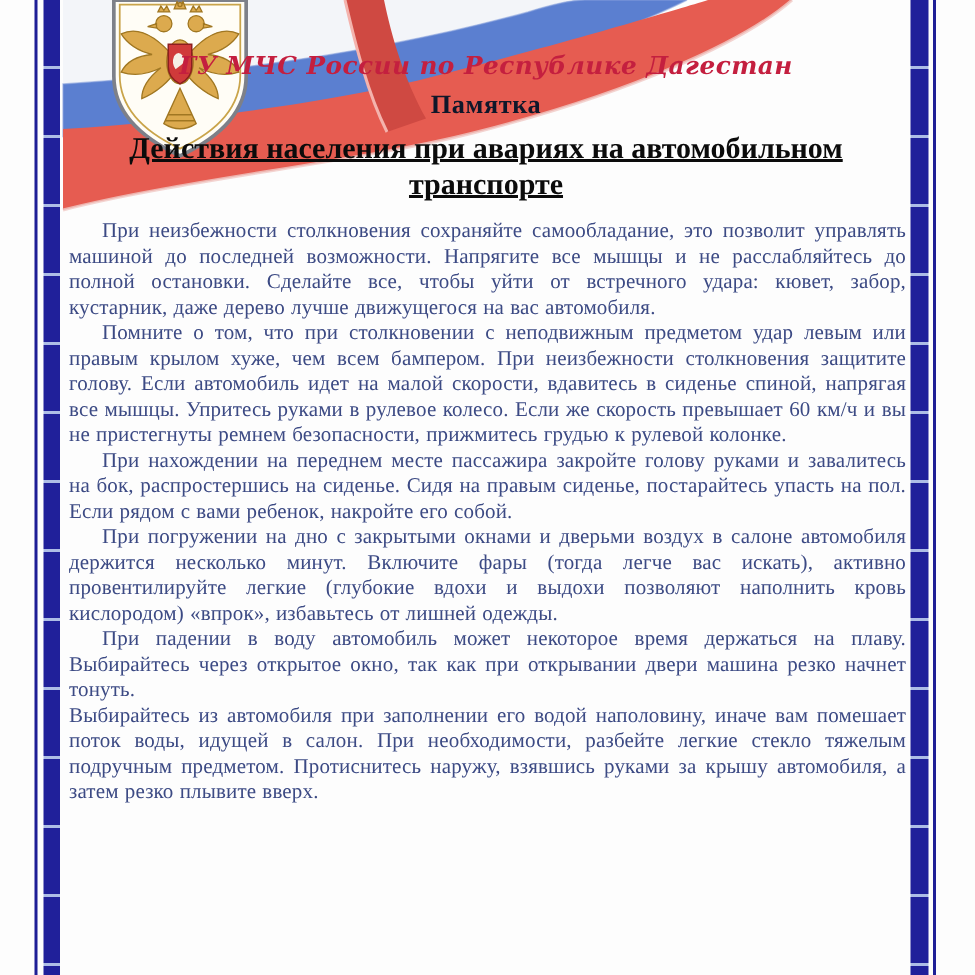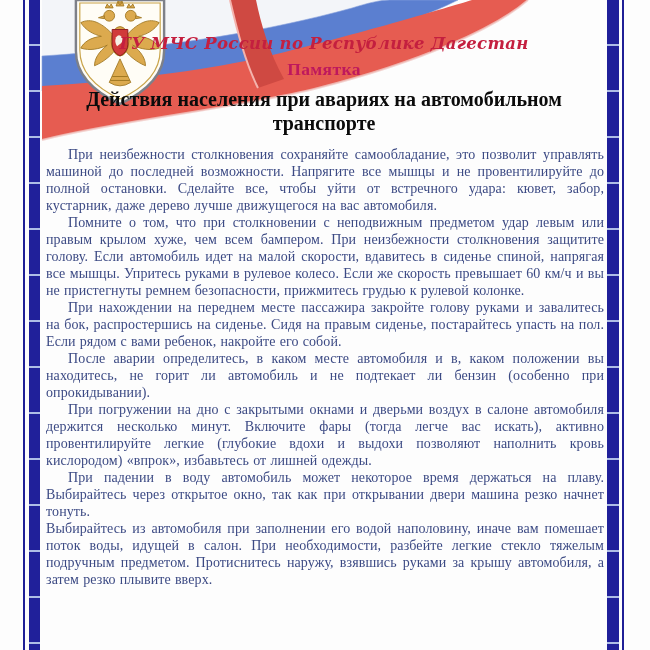--- a/index.html
+++ b/index.html
@@ -23,27 +23,28 @@
   .emblem{position:absolute;left:71px;top:0;width:98px;height:106px;}
   .org-line{
     position:absolute;left:41px;right:43px;top:34px;
     text-align:center;
     font-family:"DejaVu Serif", serif;
     font-style:italic;font-weight:bold;font-size:16.5px;
     color:#c41f3f;letter-spacing:0.3px;white-space:nowrap;
   }
   .doc-type{
     position:absolute;left:41px;right:43px;top:59px;
-    text-align:center;font-weight:bold;font-size:17.5px;color:#be185d;
+    text-align:center;font-weight:bold;font-size:17.5px;color:#0f172a;
     letter-spacing:0.4px;
   }
   .doc-title{
     position:absolute;left:44px;right:46px;top:87px;
     text-align:center;font-weight:bold;font-size:20px;line-height:24px;
     color:#0b0b0b;
+    text-decoration:underline;
   }
   
   .body-text{
     position:absolute;left:46px;right:46px;top:146px;bottom:0;
     overflow:hidden;
     color:#3c4a84;
     font-size:14px;line-height:17px;
     text-align:justify;
     word-spacing:0.5px;letter-spacing:0.1px;
   }
@@ -105,22 +106,21 @@
 
     <path d="M42,30 H58 V45 Q58,53 50,57 Q42,53 42,45 Z" fill="#d03a3a" stroke="#8c1f1f" stroke-width="1"></path>
     <path d="M46,38 q3,-4 6,0 q2,3 -1,6 l-4,3 q-3,-4 -1,-9 Z" fill="#f5f0e6" stroke="none"></path>
   </svg>
 
   <div class="org-line">ГУ МЧС России по Республике Дагестан</div>
   <div class="doc-type">Памятка</div>
   <div class="doc-title">Действия населения при авариях на автомобильном транспорте</div>
 
   <div class="body-text">
-    <p>При неизбежности столкновения сохраняйте самообладание, это позволит управлять машиной до последней возможности. Напрягите все мышцы и не провентилируйте до полной остановки. Сделайте все, чтобы уйти от встречного удара: кювет, забор, кустарник, даже дерево лучше движущегося на вас автомобиля.</p>
+    <p>При неизбежности столкновения сохраняйте самообладание, это позволит управлять машиной до последней возможности. Напрягите все мышцы и не расслабляйтесь до полной остановки. Сделайте все, чтобы уйти от встречного удара: кювет, забор, кустарник, даже дерево лучше движущегося на вас автомобиля.</p>
     <p>Помните о том, что при столкновении с неподвижным предметом удар левым или правым крылом хуже, чем всем бампером. При неизбежности столкновения защитите голову. Если автомобиль идет на малой скорости, вдавитесь в сиденье спиной, напрягая все мышцы. Упритесь руками в рулевое колесо. Если же скорость превышает 60 км/ч и вы не пристегнуты ремнем безопасности, прижмитесь грудью к рулевой колонке.</p>
     <p>При нахождении на переднем месте пассажира закройте голову руками и завалитесь на бок, распростершись на сиденье. Сидя на правым сиденье, постарайтесь упасть на пол. Если рядом с вами ребенок, накройте его собой.</p>
-    <p>После аварии определитесь, в каком месте автомобиля и в, каком положении вы находитесь, не горит ли автомобиль и не подтекает ли бензин (особенно при опрокидывании).</p>
     <p>При погружении на дно с закрытыми окнами и дверьми воздух в салоне автомобиля держится несколько минут. Включите фары (тогда легче вас искать), активно провентилируйте легкие (глубокие вдохи и выдохи позволяют наполнить кровь кислородом) «впрок», избавьтесь от лишней одежды.</p>
     <p>При падении в воду автомобиль может некоторое время держаться на плаву. Выбирайтесь через открытое окно, так как при открывании двери машина резко начнет тонуть.</p>
     <p class="no-indent">Выбирайтесь из автомобиля при заполнении его водой наполовину, иначе вам помешает поток воды, идущей в салон. При необходимости, разбейте легкие стекло тяжелым подручным предметом. Протиснитесь наружу, взявшись руками за крышу автомобиля, а затем резко плывите вверх.</p>
   </div>
 
 </div>
 
 </body></html>

